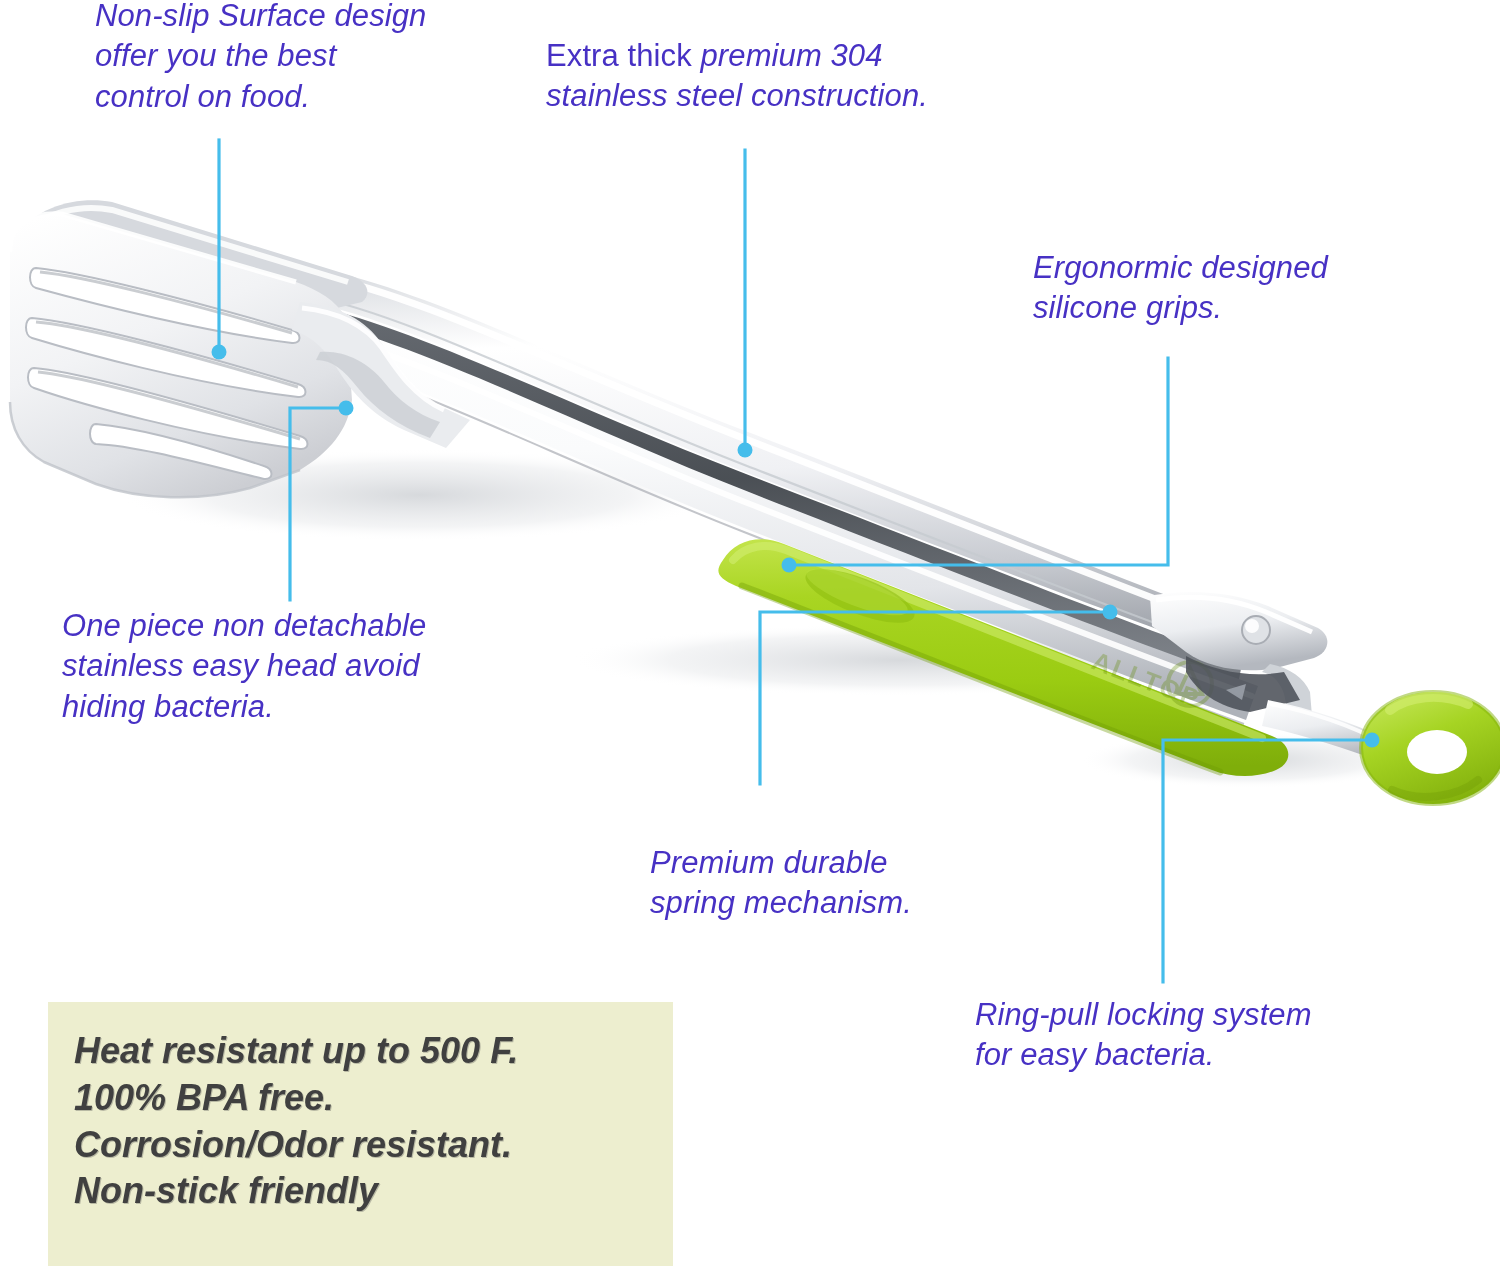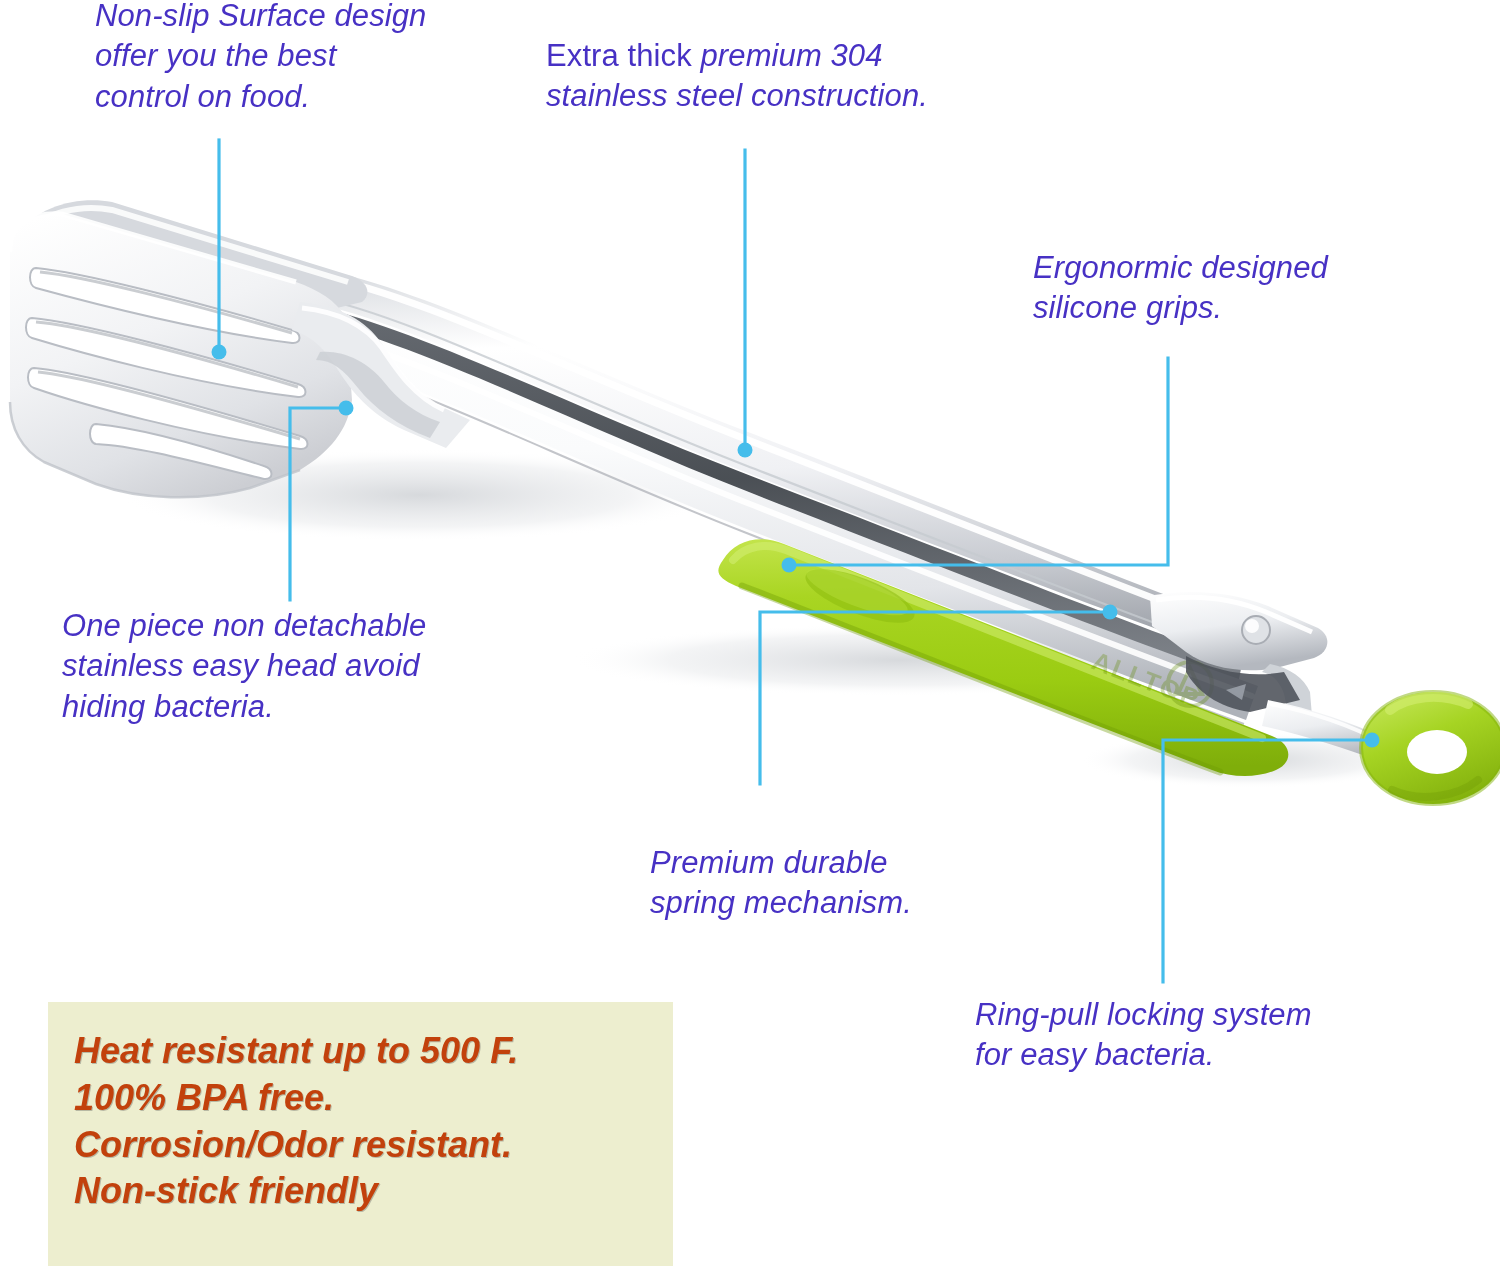--- a/index.html
+++ b/index.html
@@ -33,21 +33,21 @@
   .callout .up{font-style:normal;font-weight:400;}
 
   
   #panel{
     position:absolute;left:48px;top:1002px;
     width:625px;height:264px;
     background:#edeecf;
   }
   #panel-text{
     position:absolute;left:26px;top:26px;width:590px;
-    color:#c2410c;
+    color:#404040;
     font-weight:bold;font-style:italic;
     font-size:36px;line-height:1.30;
     white-space:pre-line;
     text-shadow:1px 1px 0 rgba(120,120,110,.45);
   }
 
   
   #leaders{position:absolute;left:0;top:0;width:1500px;height:1277px;pointer-events:none;}
 
   

